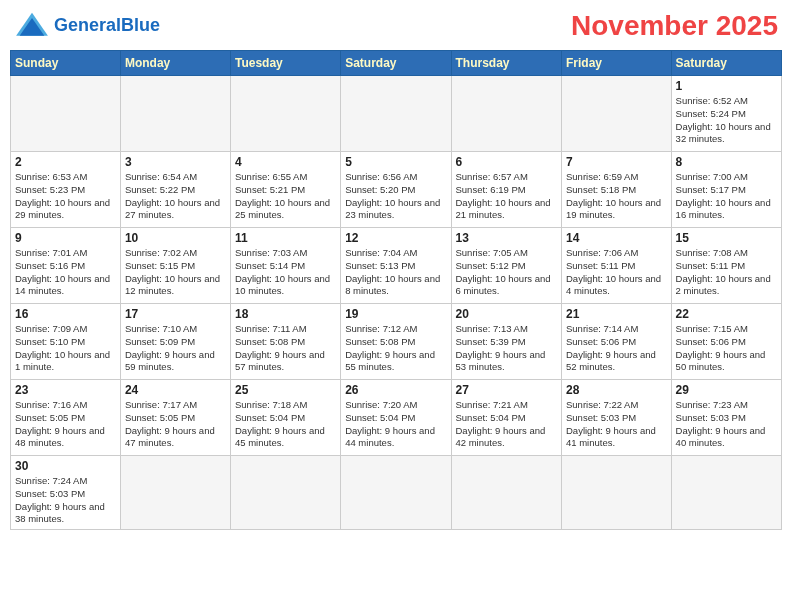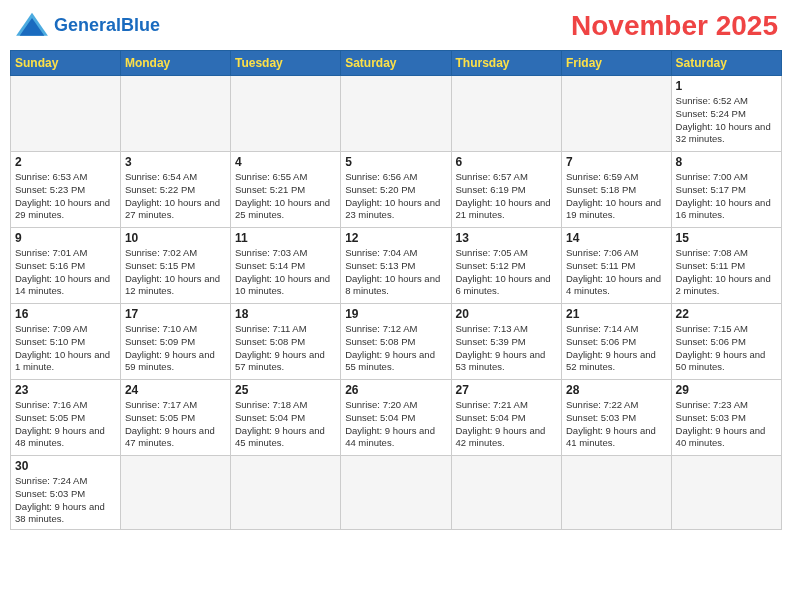--- a/index.html
+++ b/index.html
@@ -53,21 +53,21 @@
       font-size: 14px;
       color: #555;
     }
     .calendar {
       width: 100%;
       border-collapse: collapse;
       border: 1px solid #ccc;
     }
     .calendar th {
       background: #2d6db5;
-      color: #fde047;
+      color: #fef9c3;
       font-size: 12px;
       font-weight: bold;
       padding: 5px 4px;
       text-align: left;
       border: 1px solid #2060a0;
     }
     .calendar td {
       vertical-align: top;
       border: 1px solid #ccc;
       padding: 3px 4px;

